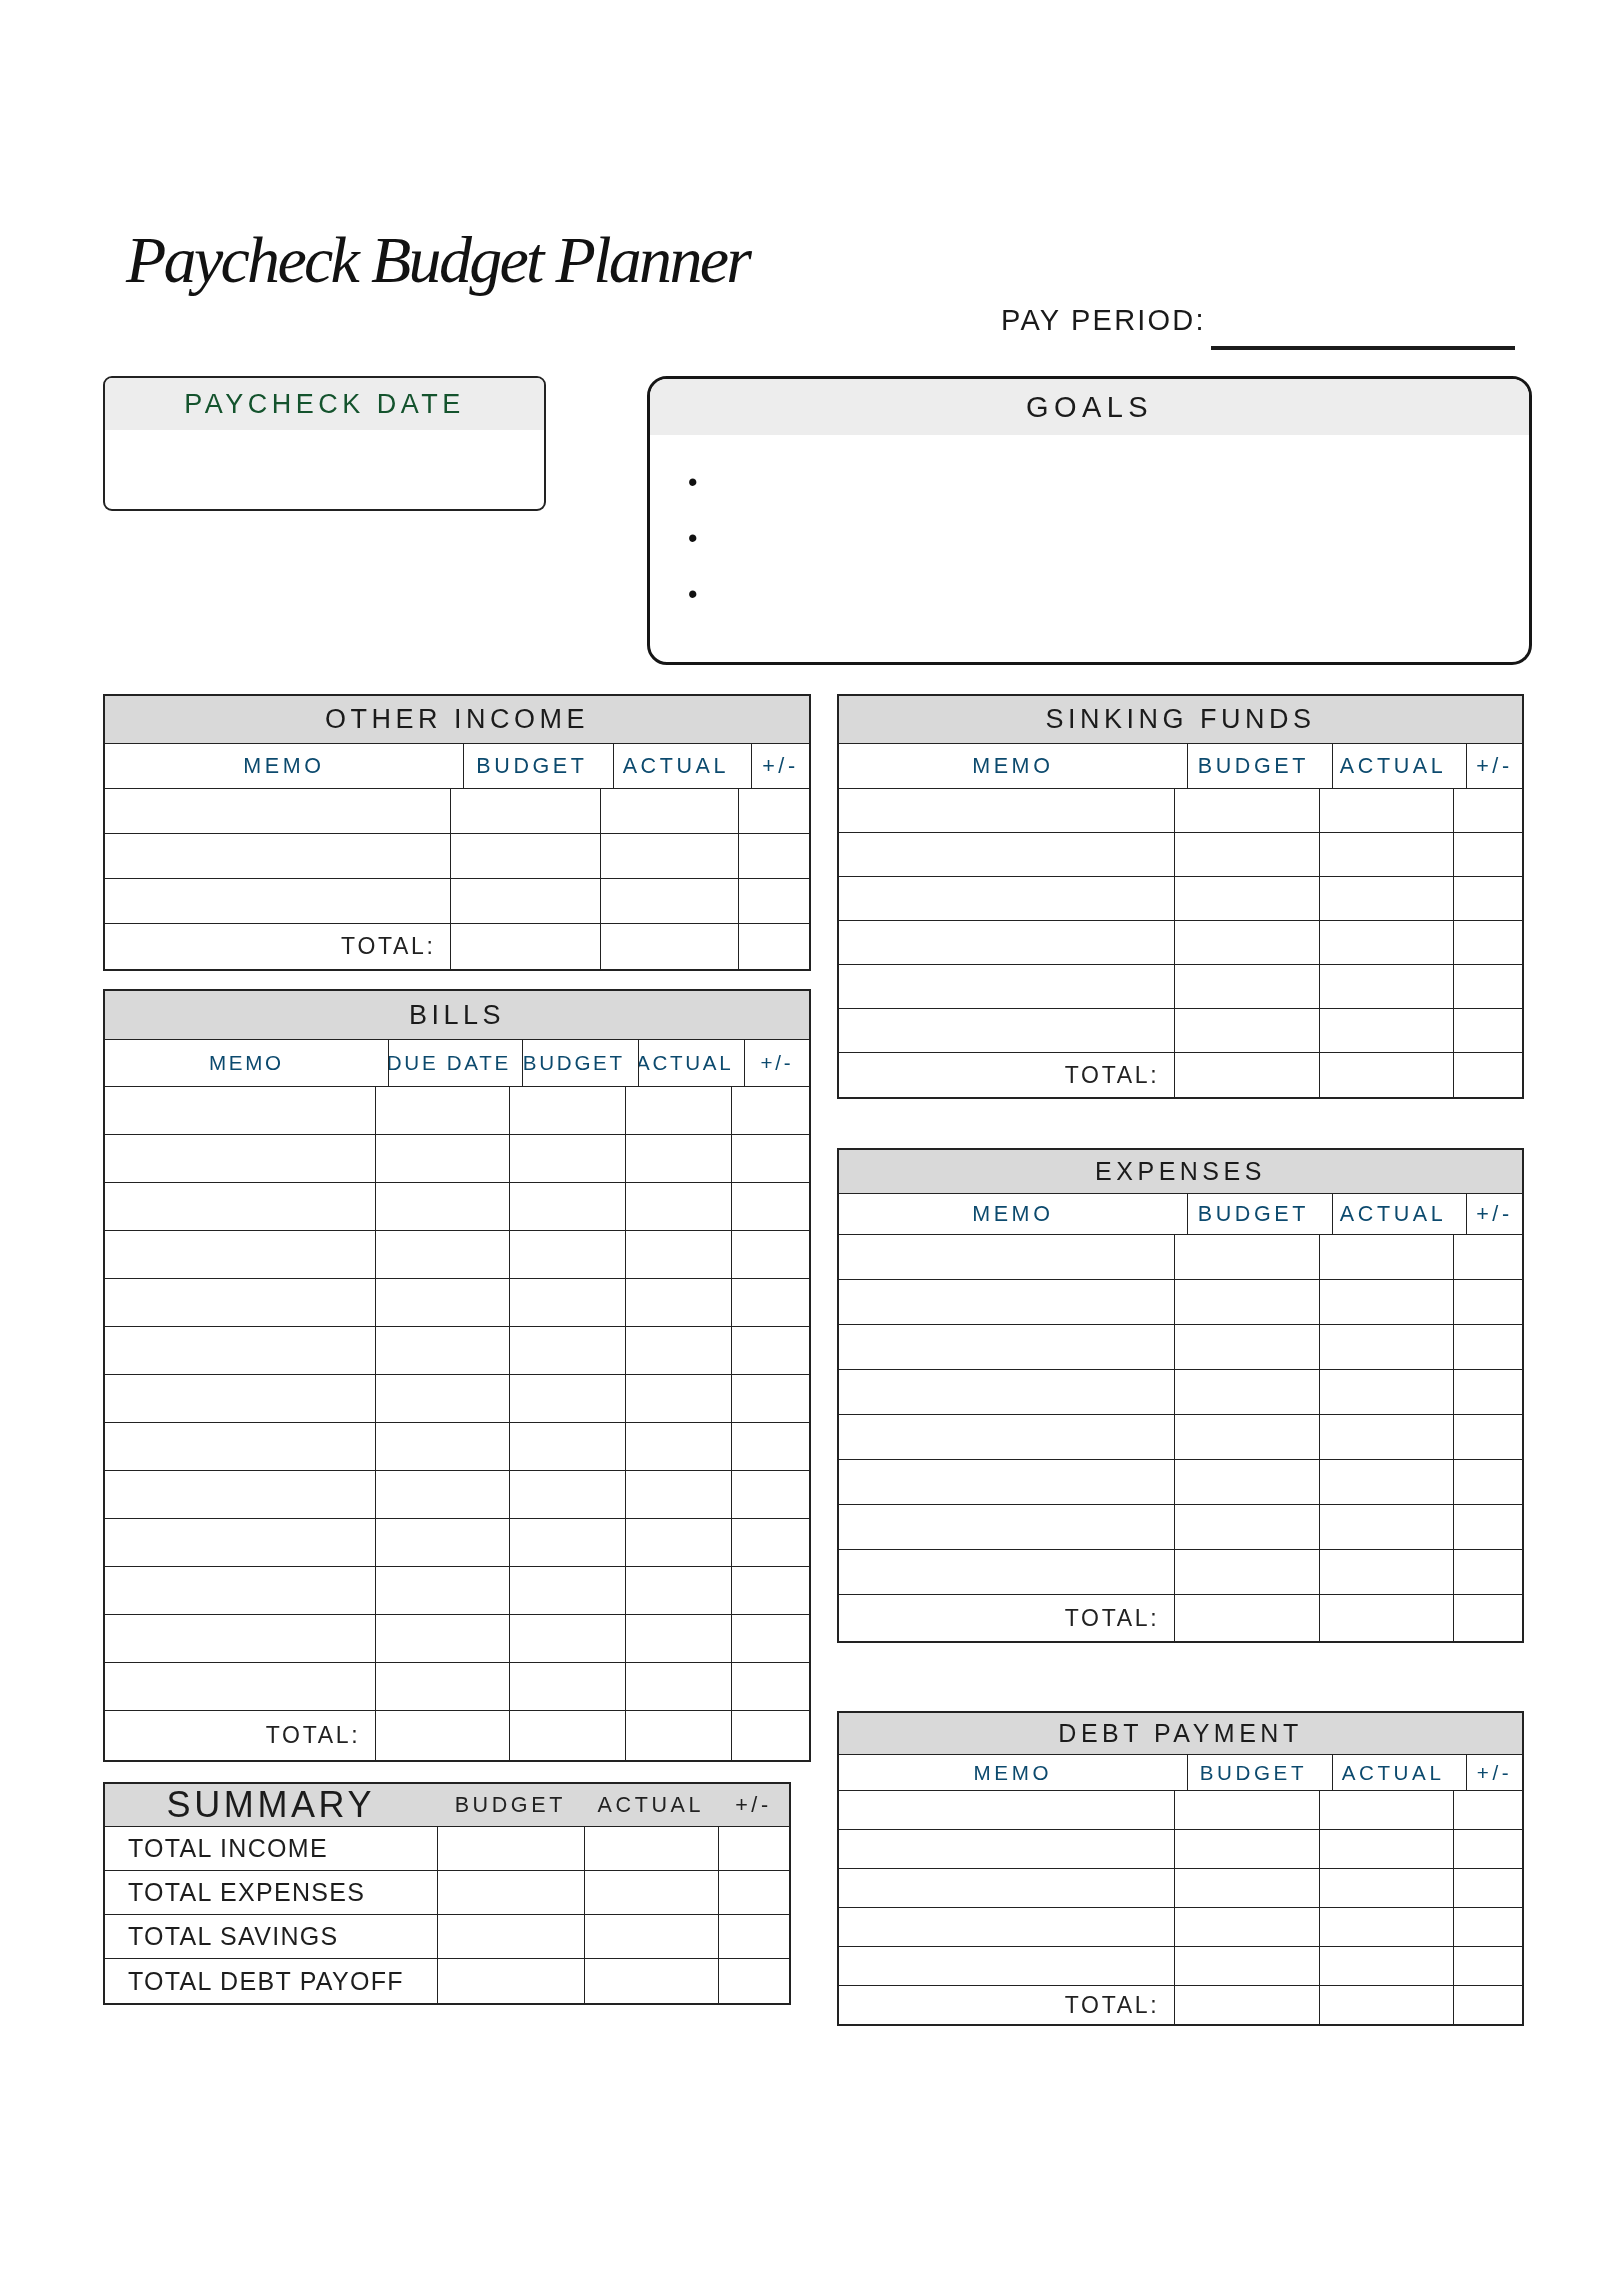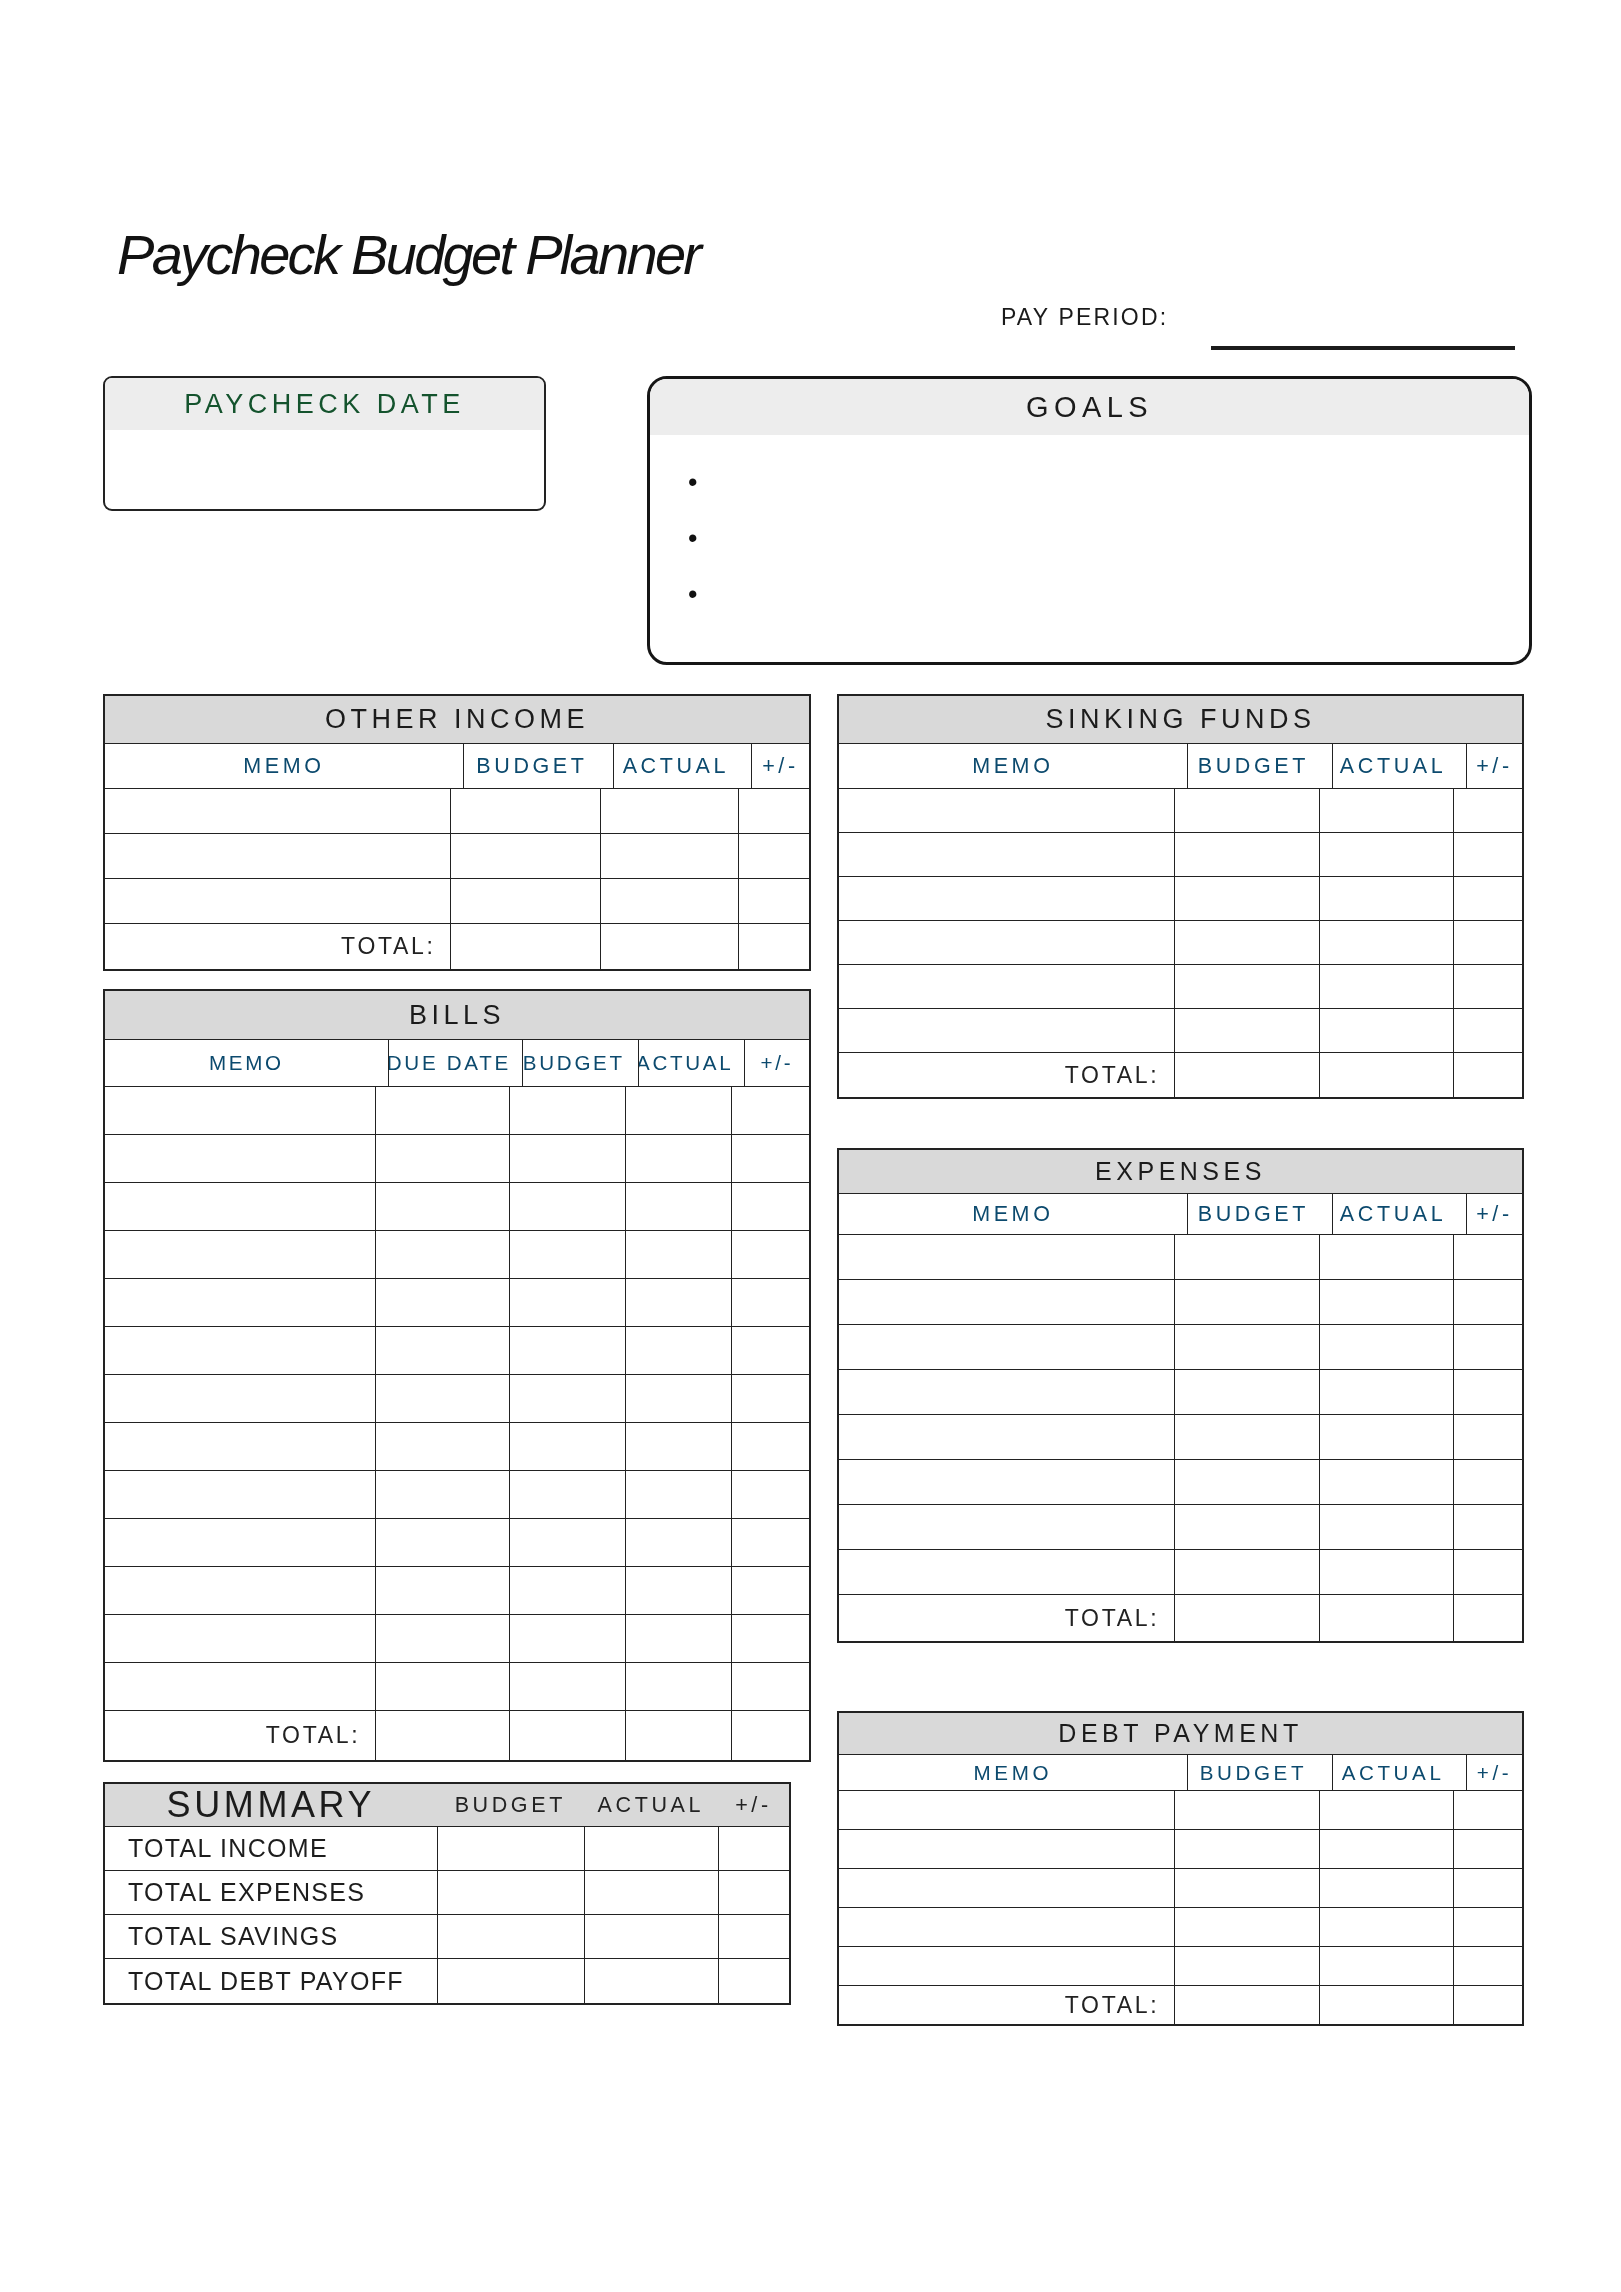--- a/index.html
+++ b/index.html
@@ -2,27 +2,27 @@
 <html style="font-size:14.3px"><head>
 <meta charset="utf-8">
 <style>
   html,body{margin:0;padding:0;background:#ffffff;}
   .page{
     position:relative;width:1621px;height:2293px;background:#ffffff;
     font-family:"Liberation Sans",sans-serif;color:#1d1d1d;overflow:hidden;
   }
   
   .page-title{
-    position:absolute;left:117px;top:222px;
-    font-family:Liberation Sans, sans-serif;font-style:italic;font-weight:500;
-    font-size:56px;letter-spacing:-2.7px;color:#121212;white-space:nowrap;
+    position:absolute;left:126px;top:222px;
+    font-family:Liberation Serif, serif;font-style:italic;font-weight:500;
+    font-size:66px;letter-spacing:-2.7px;color:#121212;white-space:nowrap;
   }
   .pay-period-label{
     position:absolute;left:1001px;top:304px;
-    font-size:23px;letter-spacing:2.2px;color:#1a1a1a;white-space:nowrap;
+    font-size:29px;letter-spacing:2.2px;color:#1a1a1a;white-space:nowrap;
   }
   .pay-period-line{
     position:absolute;left:1211px;top:346px;width:304px;height:3.6px;background:#1c1c1c;
   }
   
   .info-box{
     position:absolute;left:103px;width:439px;height:131px;
     border:2.7px solid #222;border-radius:9px;background:#fff;overflow:hidden;
   }
   .info-box.date{top:376px;}

